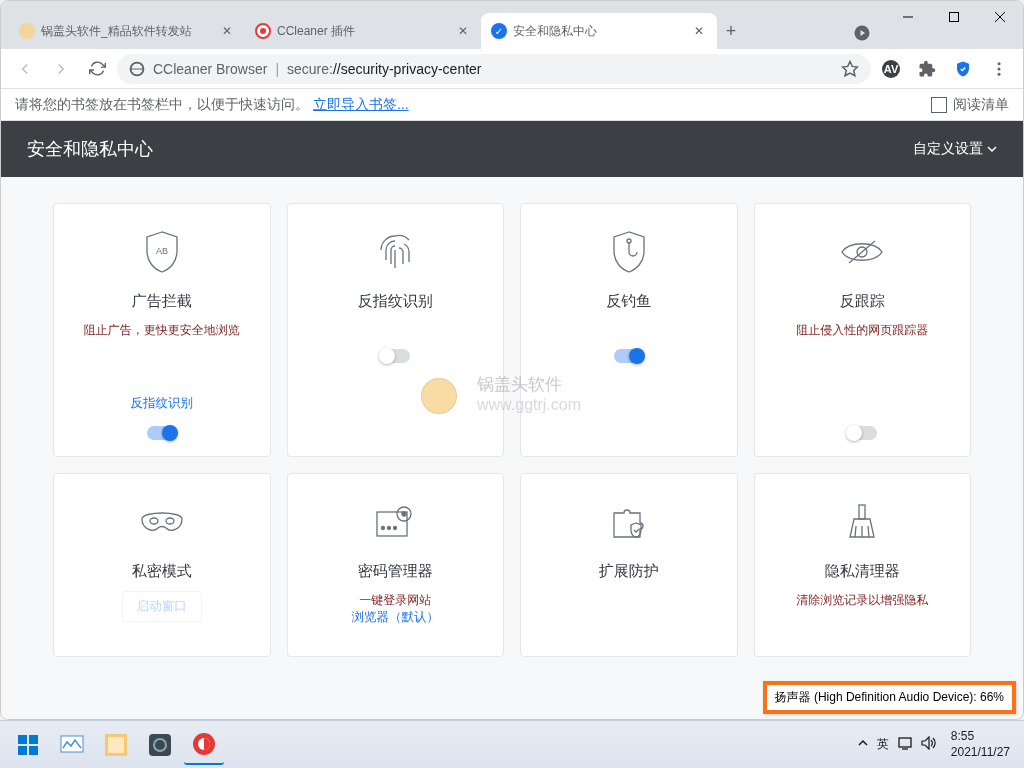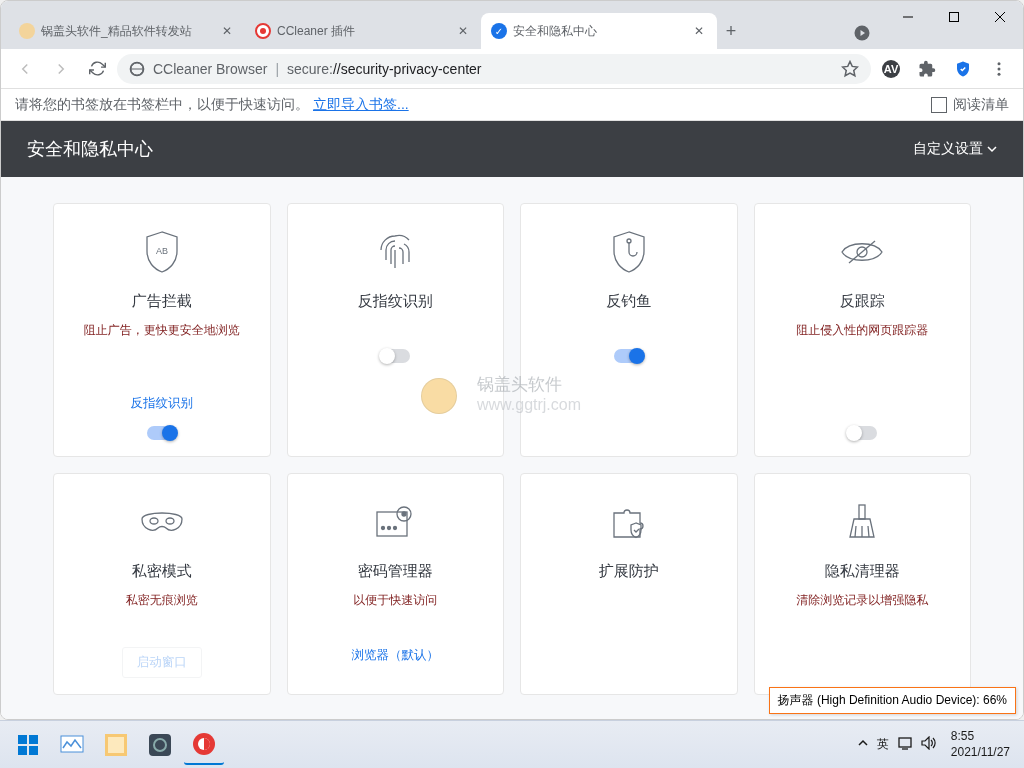--- a/index.html
+++ b/index.html
@@ -46,31 +46,31 @@
 .card-icon { width: 48px; height: 48px; display: flex; align-items: center; justify-content: center; margin-bottom: 16px; color: #555b62; }
 .card-title { font-size: 15px; color: #353a42; margin-bottom: 10px; font-weight: 400; }
 .card-desc { font-size: 12px; color: #7f1d1d; line-height: 1.5; flex: 1; }
 .card-link { font-size: 12.5px; color: #1a73e8; margin-bottom: 14px; cursor: pointer; }
 .toggle { width: 30px; height: 14px; border-radius: 10px; position: relative; cursor: pointer; }
 .toggle .knob { width: 16px; height: 16px; border-radius: 50%; position: absolute; top: -1px; box-shadow: 0 1px 3px rgba(0,0,0,0.3); }
 .toggle.on { background: #aecbfa; }
 .toggle.on .knob { background: #1a73e8; right: -1px; }
 .toggle.off { background: #dadce0; }
 .toggle.off .knob { background: #fff; left: -1px; }
-.card.row2 { height: 222px; }
+.card.row2 { height: 184px; }
 .card-btn { border: 1px solid #dadce0; padding: 6px 14px; font-size: 12.5px; color: #1a73e8; border-radius: 3px; cursor: pointer; background: #fff; }
 
 
 .watermark { position: absolute; top: 372px; left: 420px; display: flex; align-items: flex-end; gap: 20px; pointer-events: none; opacity: 0.55; }
 .wm-face { width: 36px; height: 36px; border-radius: 50%; background: #f5c15a; position: relative; border: 1px solid rgba(0,0,0,0.15);}
 .wm-text { font-size: 17px; color: #9aa0a6; }
 .wm-sub { font-size: 16px; color: #b8bcc2; }
 
 
-.vol-tooltip { position: absolute; bottom: 54px; right: 8px; background: #fff; border: 1px solid #f97316; padding: 4px 8px; font-size: 12px; color: #000; white-space: nowrap; box-shadow: 1px 1px 3px rgba(0,0,0,0.15); }
+.vol-tooltip { position: absolute; bottom: 54px; right: 8px; background: #fff; border: 4px solid #f97316; padding: 4px 8px; font-size: 12px; color: #000; white-space: nowrap; box-shadow: 1px 1px 3px rgba(0,0,0,0.15); }
 
 
 .taskbar { position: absolute; bottom: 0; left: 0; width: 1024px; height: 48px; background: linear-gradient(#e8ecf3, #dde4ef); border-top: 1px solid #c8d0de; display: flex; align-items: center; padding: 0 8px; }
 .tb-left { display: flex; gap: 4px; align-items: center; }
 .tb-ico { width: 28px; height: 28px; display: flex; align-items: center; justify-content: center; cursor: pointer; border-radius: 3px; }
 .tb-ico.app { width: 40px; height: 40px; position: relative; }
 .tb-right { margin-left: auto; display: flex; align-items: center; gap: 8px; font-size: 12px; color: #1a1a1a; }
 .tb-clock { line-height: 1.3; padding: 0 6px; }
 .desktop-icons { position: absolute; left: 2px; top: 300px; font-size: 10px; color: #fff; text-shadow: 0 1px 2px rgba(0,0,0,0.6); }
 .desktop-icons div { margin-bottom: 70px; }
@@ -270,37 +270,36 @@
 
       <div class="card row2">
         <div class="card-icon">
           <svg width="46" height="26" viewBox="0 0 46 26" fill="none" stroke="#6a727c" stroke-width="1.3">
               <path d="M3 10 C3 2 43 2 43 10 C43 20 32 24 27 19 C25 17 21 17 19 19 C14 24 3 20 3 10z"></path>
               <ellipse cx="15" cy="12" rx="4" ry="3"></ellipse>
               <ellipse cx="31" cy="12" rx="4" ry="3"></ellipse>
             </svg>
         </div>
         <div class="card-title">私密模式</div>
-        <div class="card-desc">私密无痕浏览</div>
         <div class="card-btn" style="opacity:0.3">启动窗口</div>
       </div>
 
       <div class="card row2">
         <div class="card-icon">
           <svg width="42" height="36" viewBox="0 0 42 36" fill="none" stroke="#6a727c" stroke-width="1.3">
               <rect x="3" y="8" width="30" height="24"></rect>
               <circle cx="30" cy="10" r="7"></circle>
               <circle cx="30" cy="10" r="2" fill="#6a727c"></circle>
               <circle cx="9" cy="24" r="1.5" fill="#6a727c"></circle>
               <circle cx="15" cy="24" r="1.5" fill="#6a727c"></circle>
               <circle cx="21" cy="24" r="1.5" fill="#6a727c"></circle>
             </svg>
         </div>
         <div class="card-title">密码管理器</div>
-        <div class="card-desc">以便于快速访问</div>
+        <div class="card-desc">一键登录网站</div>
         <div class="card-link">浏览器（默认）</div>
       </div>
 
       <div class="card row2">
         <div class="card-icon">
           <svg width="42" height="38" viewBox="0 0 42 38" fill="none" stroke="#6a727c" stroke-width="1.3">
               <path d="M6 10 h10 a3 3 0 016 0 h10 v10 a3 3 0 010 6 v8 H6z"></path>
               <path d="M28 20 l-5 2 v5 c0 4 2.5 6.5 5 7.5 2.5-1 5-3.5 5-7.5v-5l-5-2z"></path>
               <path d="M26 27 l2 2 3-3"></path>
             </svg>

